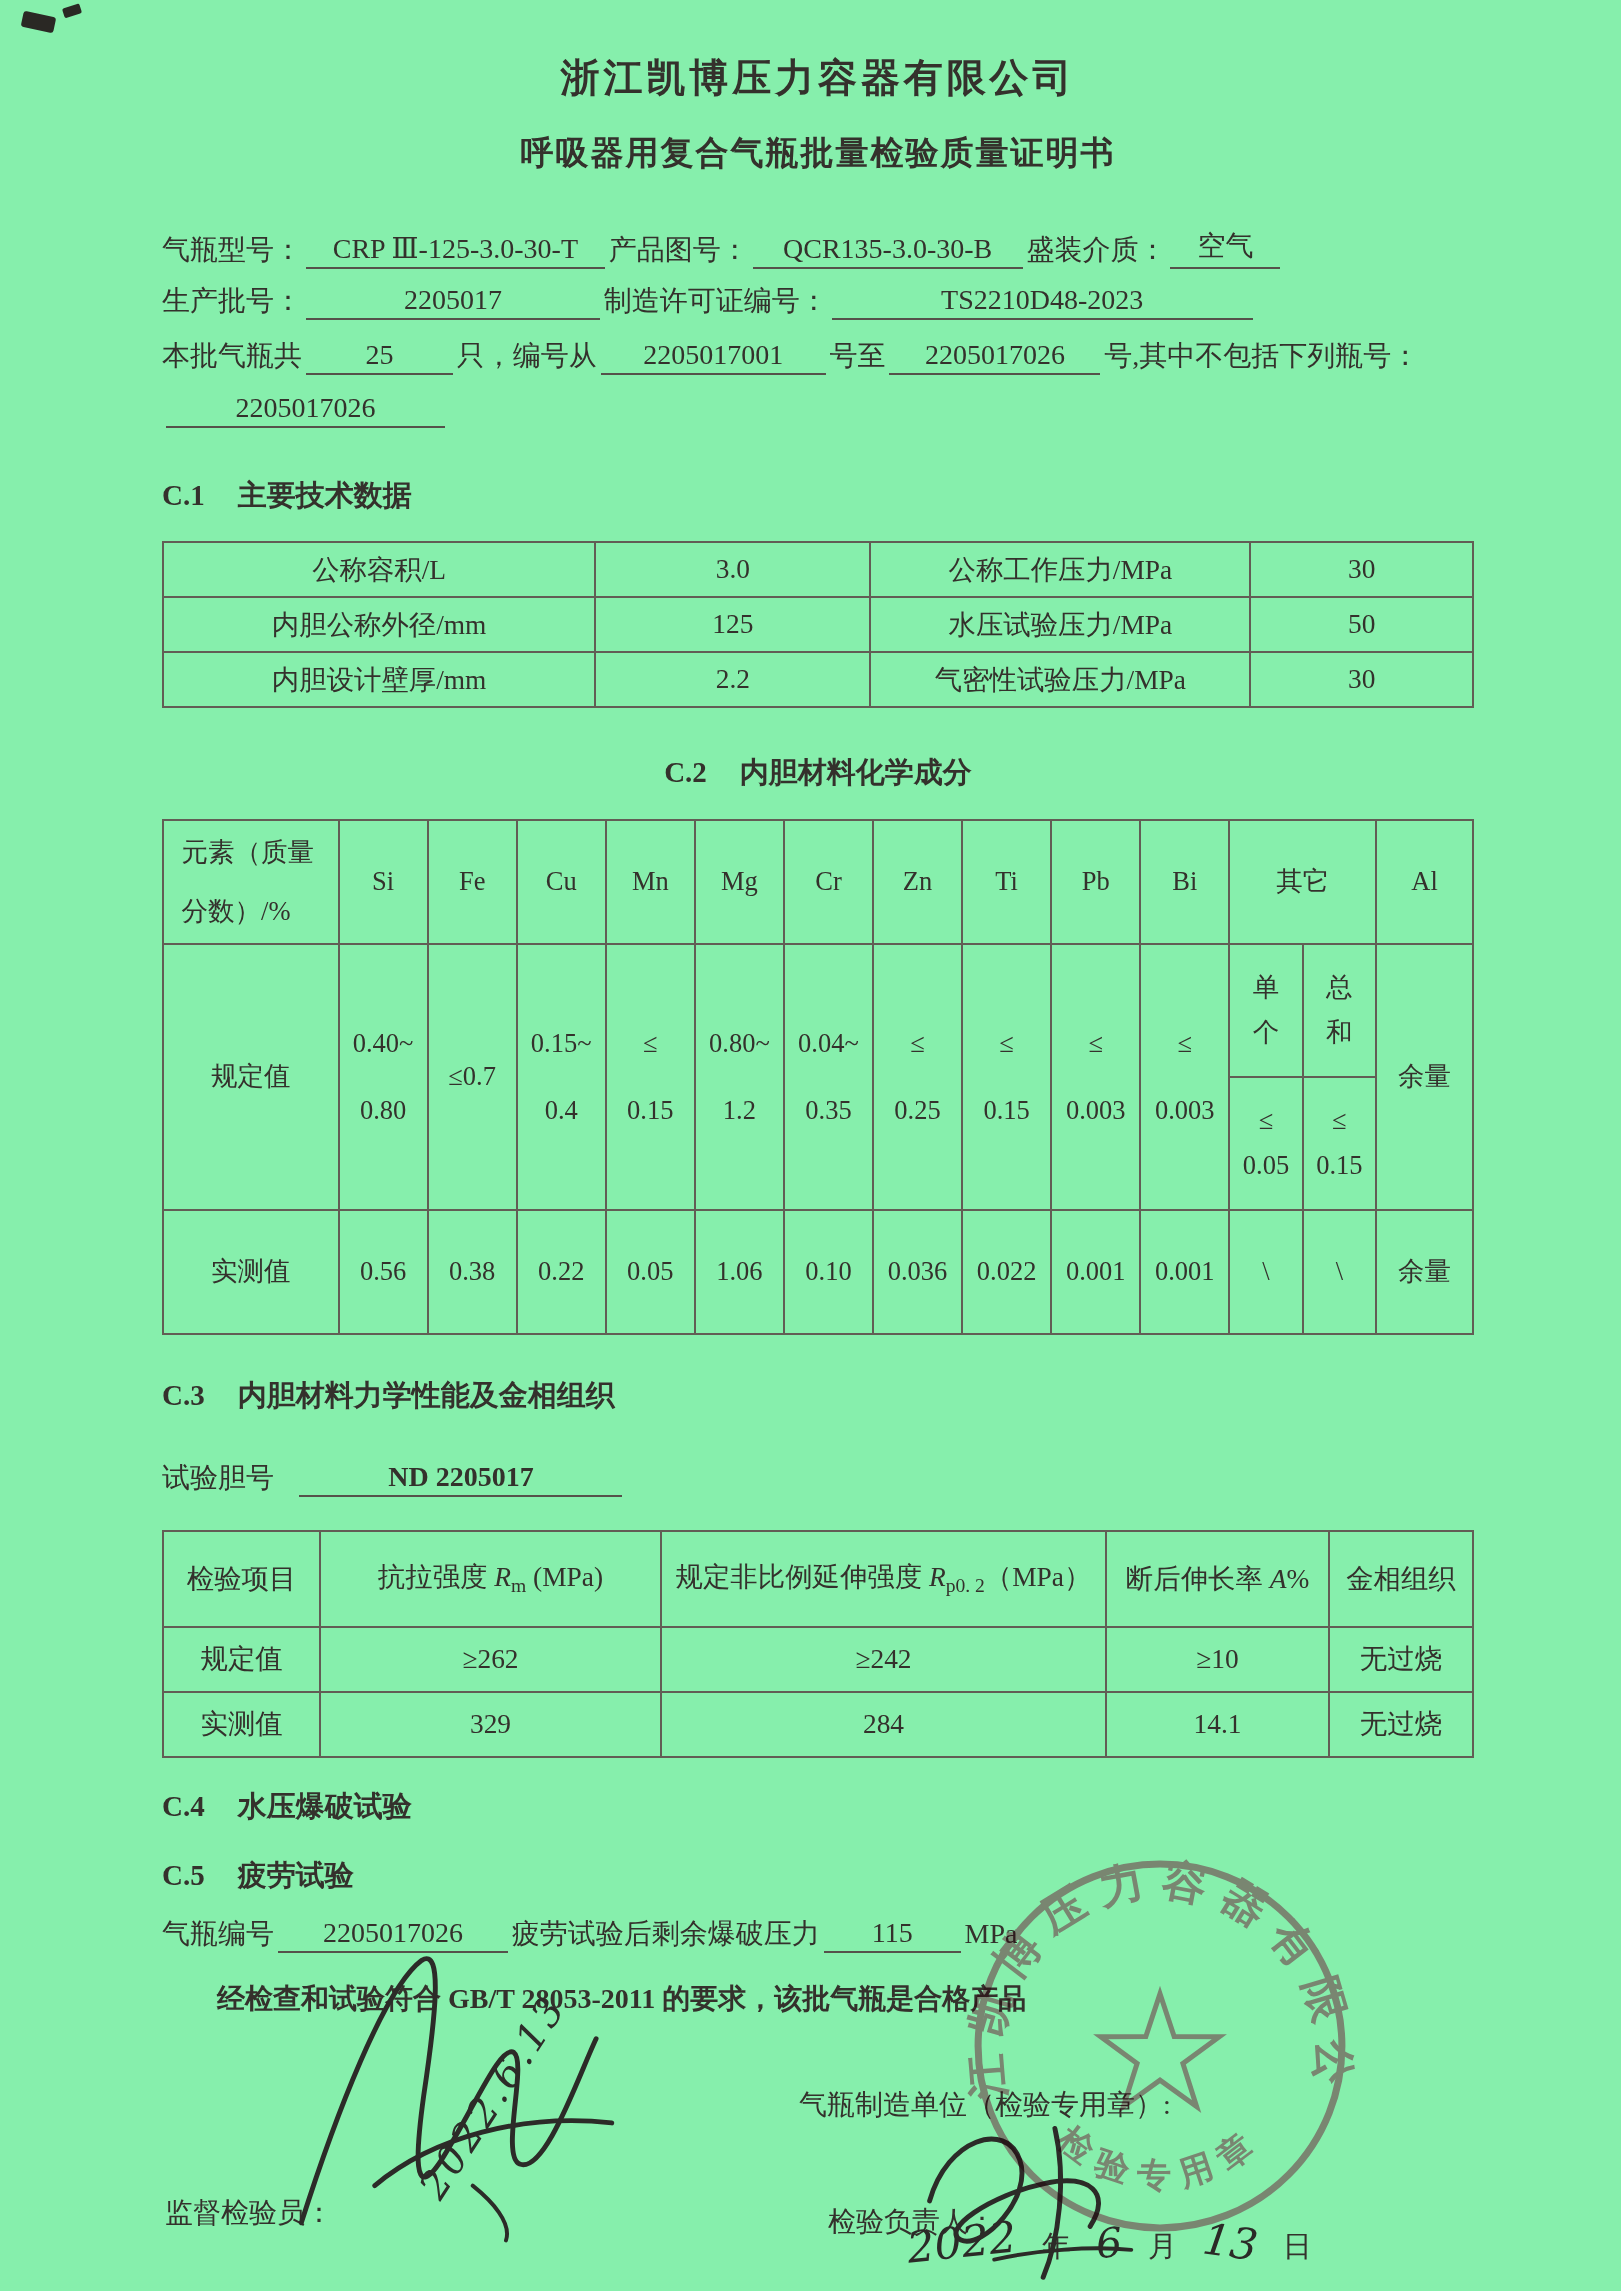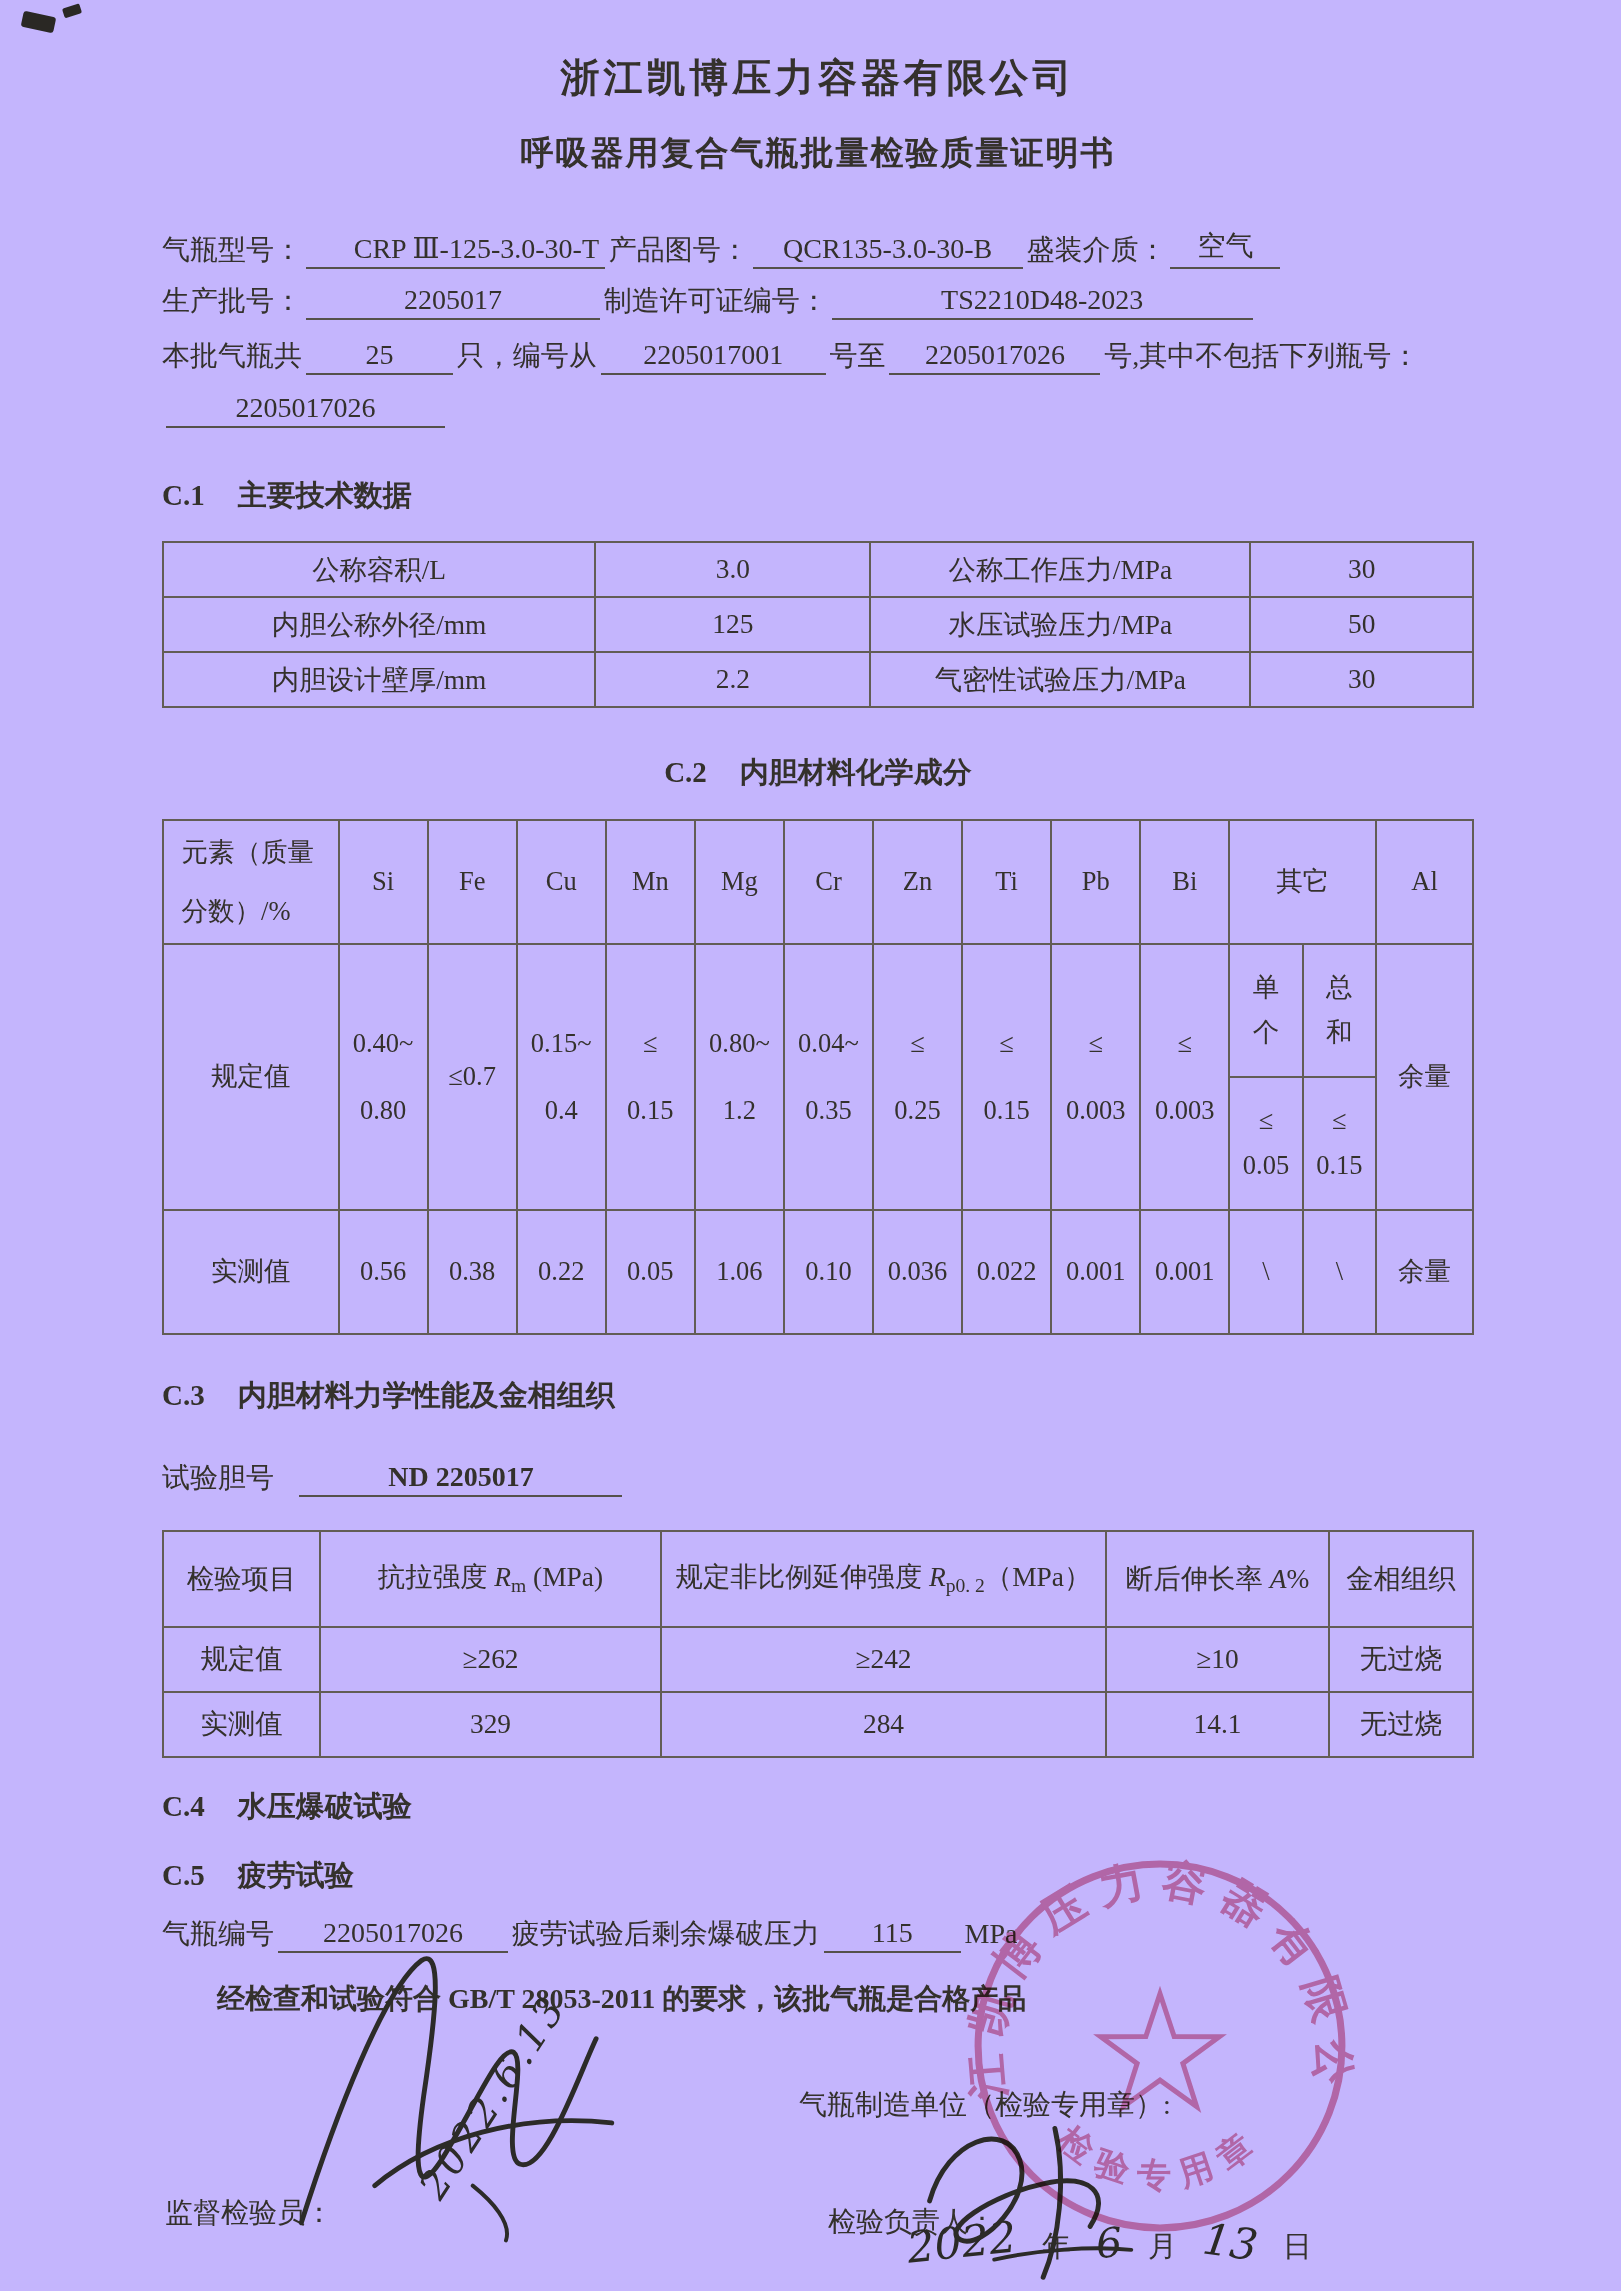--- a/index.html
+++ b/index.html
@@ -1,20 +1,20 @@
 <!DOCTYPE html>
 <html><head>
 <meta charset="utf-8">
 <style>
   html,body{margin:0;padding:0;background:#e8e6e2;}
   .page{
     position:relative;
     width:1621px;height:2292px;
     margin:0 auto;
-    background:#c4b5fd;
+    background:#86efac;
     font-family:"Liberation Serif","DejaVu Serif",serif;
     color:#34312c;
     overflow:hidden;
   }
   .inner{padding:51px 147px 0 162px;}
 
   
   .artifact{position:absolute;background:#2a2824;}
   .art1{left:21.6px;top:13.7px;width:33px;height:15.7px;transform:rotate(12deg);border-radius:2.9px;}
   .art2{left:63px;top:5.9px;width:17.6px;height:9.8px;transform:rotate(-18deg);border-radius:2px;}
@@ -22,21 +22,21 @@
   h1.company{margin:0;text-align:center;font-size:39px;font-weight:bold;letter-spacing:3.9px;}
   h2.doctitle{margin:25.5px 0 0 0;text-align:center;font-size:33px;font-weight:bold;letter-spacing:2px;}
 
   .fields{margin-top:51px;font-size:28px;}
   .fieldrow{height:55px;white-space:nowrap;}
   .u{
     display:inline-block;border-bottom:2px solid #55514a;
     text-align:center;padding:0 5.9px 2px 5.9px;margin:0 3.9px;
     vertical-align:bottom;box-sizing:border-box;
   }
-  .u.model{min-width:299px;text-align:right;}
+  .u.model{min-width:299px;}
   .u.drawing{min-width:270px;}
   .u.medium{min-width:110px;}
   .u.batch{min-width:294px;}
   .u.license{min-width:421px;}
   .u.count{min-width:147px;}
   .u.from{min-width:225px;}
   .u.to{min-width:211px;}
   .u.excluded{min-width:279px;}
   .u.liner{min-width:323px;font-weight:bold;}
   .u.c4serial{min-width:211px;}

